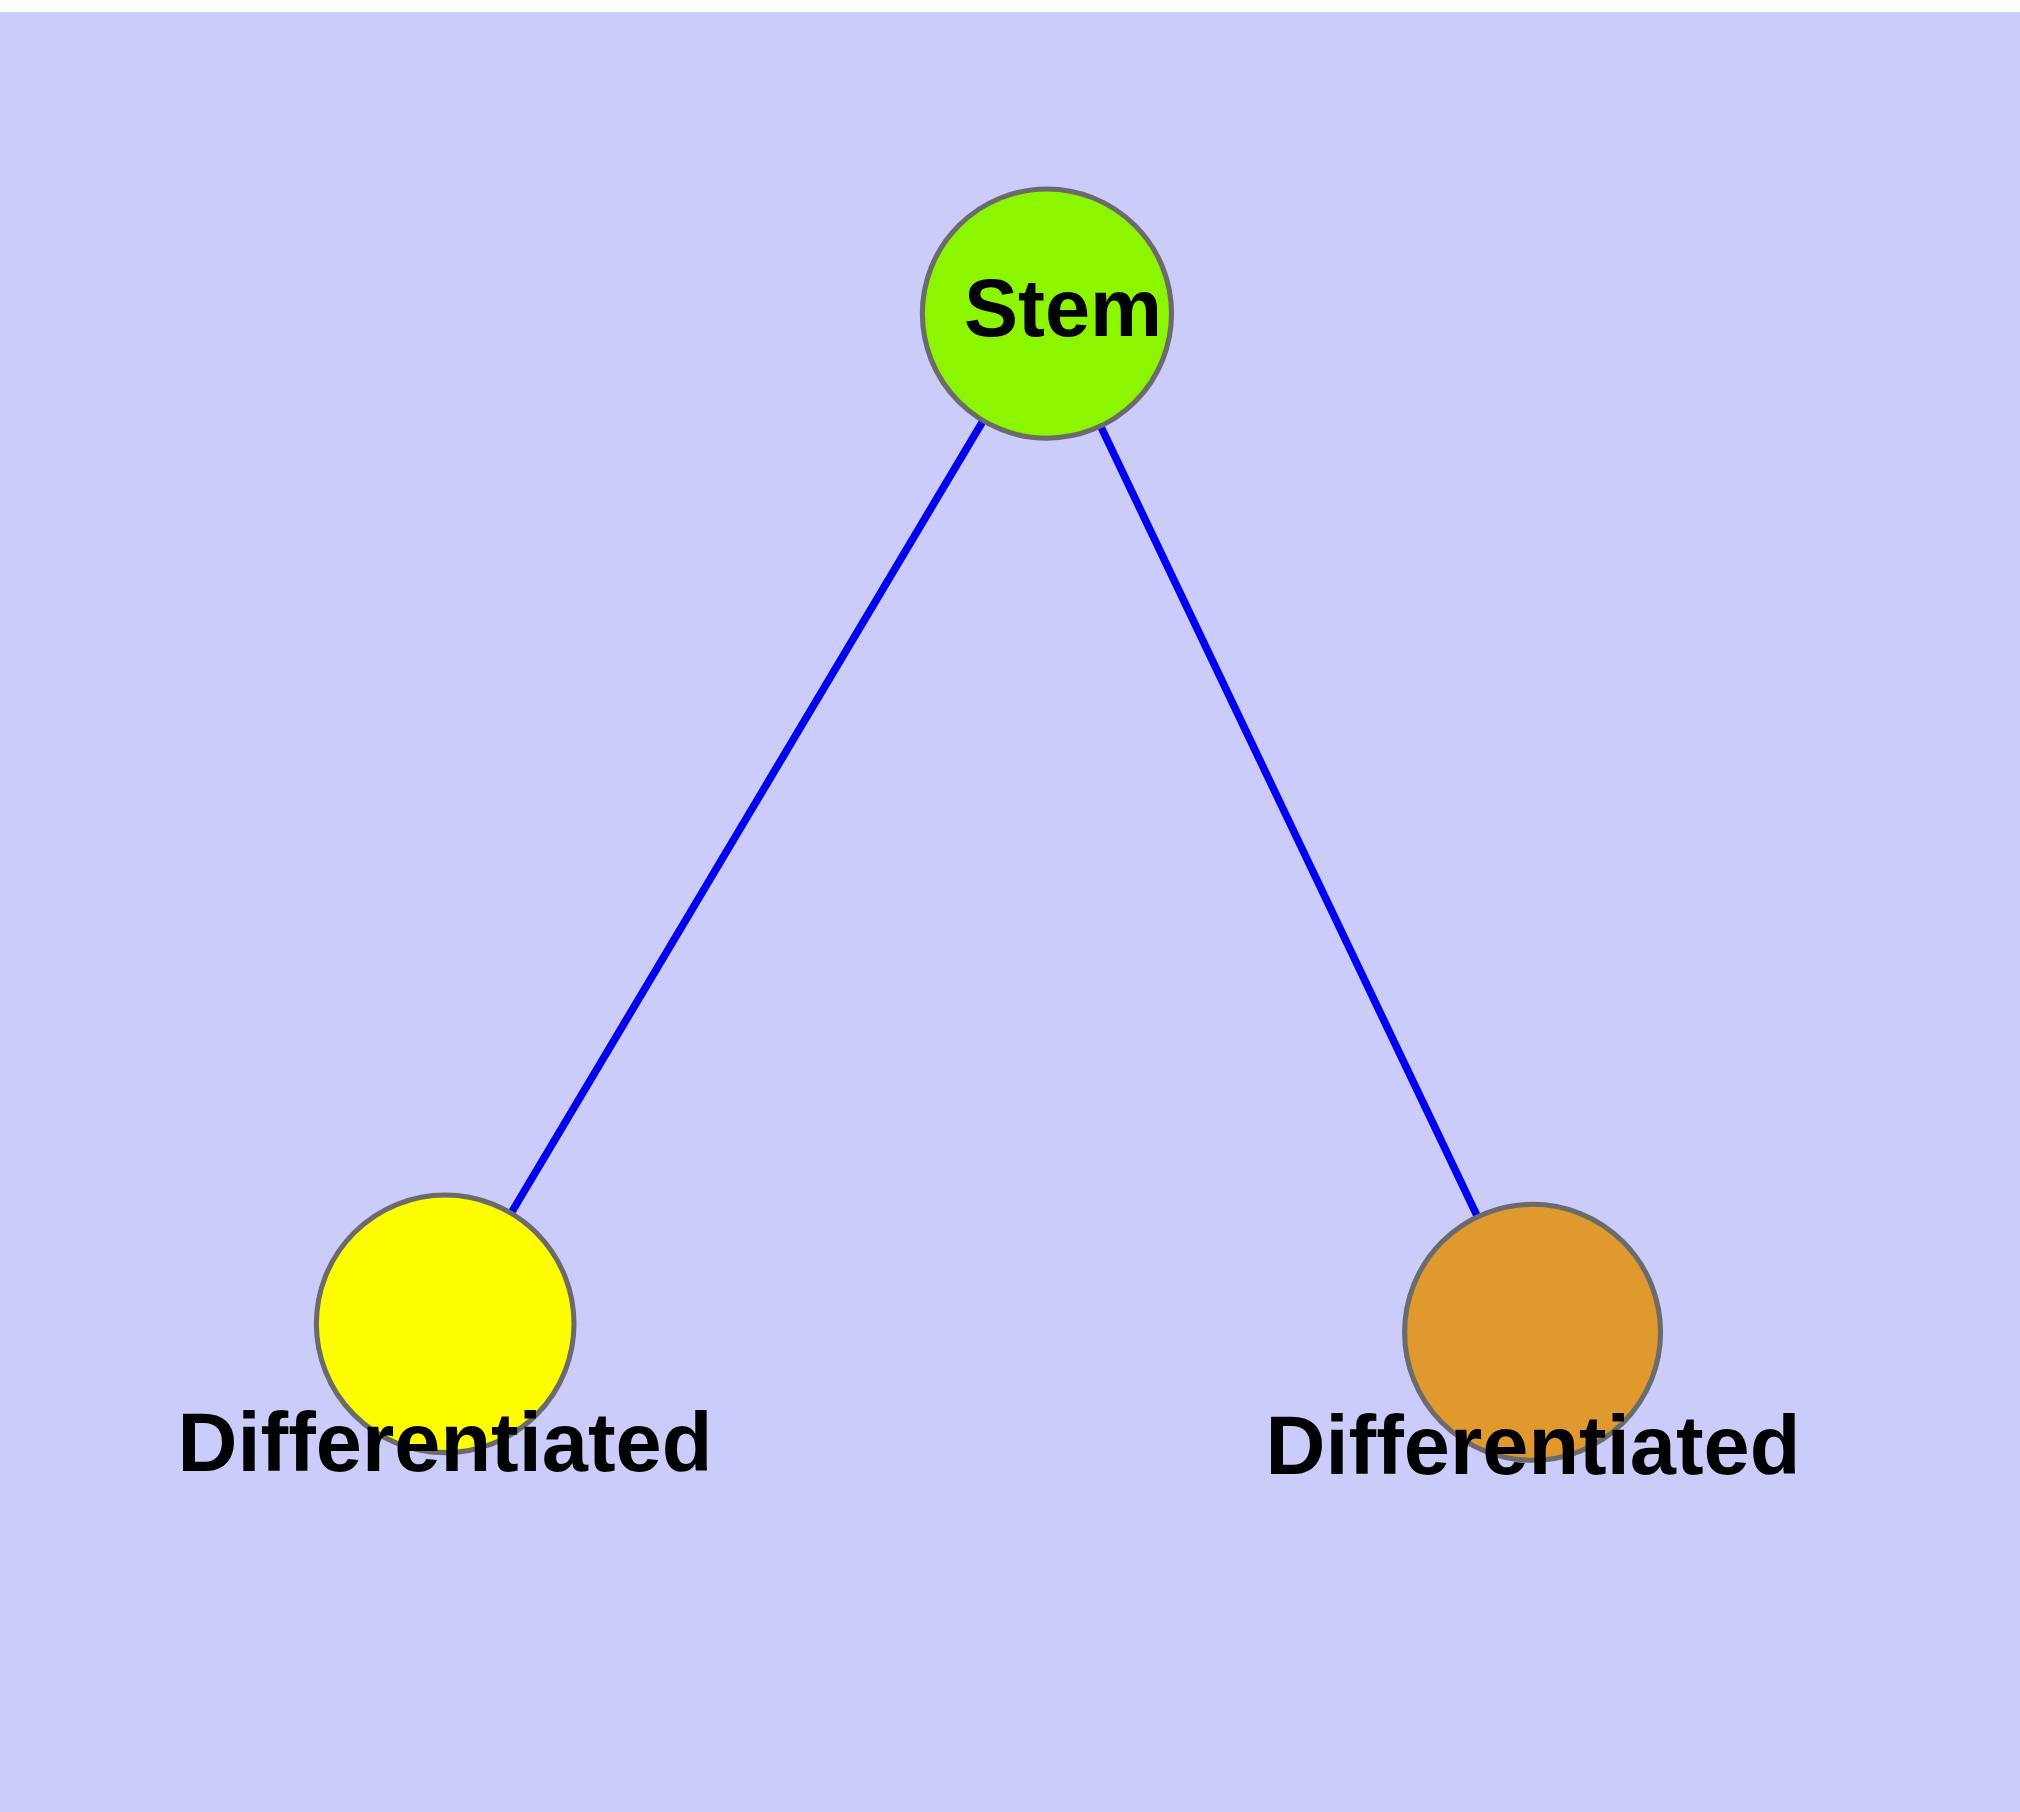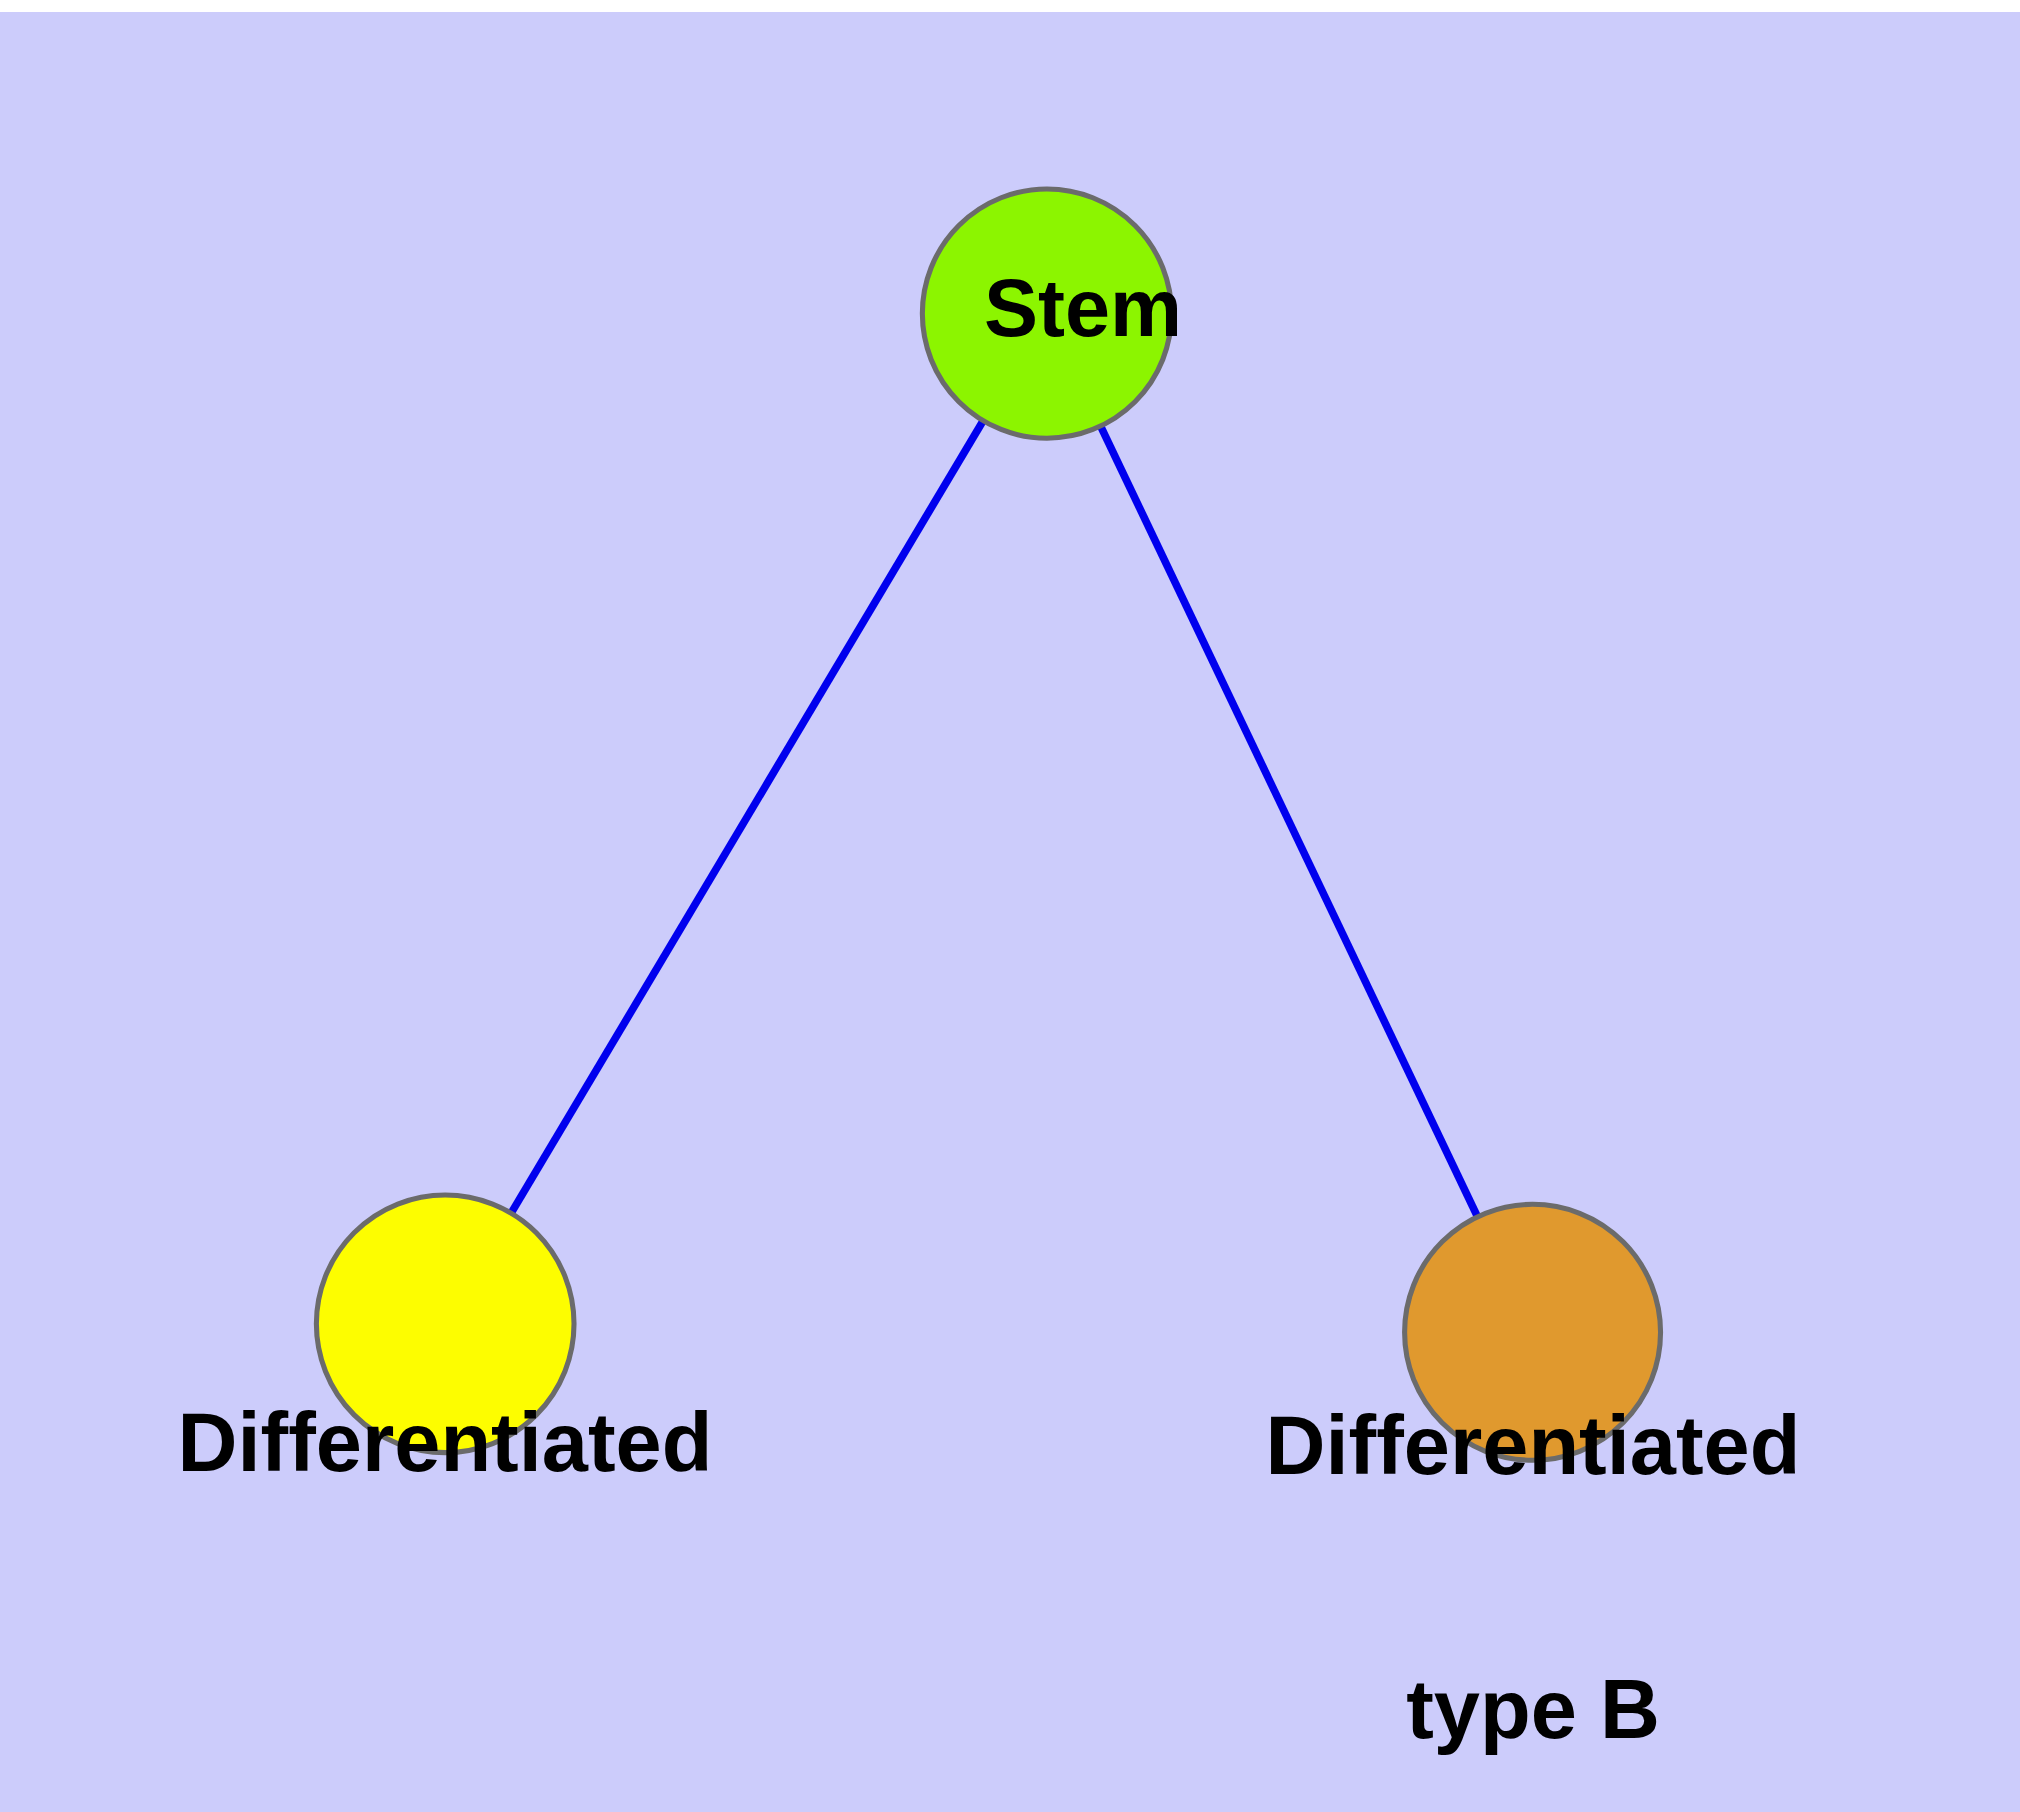--- a/index.html
+++ b/index.html
@@ -69,24 +69,23 @@
       <line x1="1173.5915283309002" y1="473.09703975995325" x2="588.9671579886455" y2="1454.6072502500488" stroke="#0000ee" stroke-width="9"></line>
       <line x1="1286.6375004441982" y1="478.32159779044724" x2="1754.6412495409952" y2="1460.0676822832045" stroke="#0000ee" stroke-width="9"></line>
     </g>
     <g>
       <circle cx="1235" cy="370" r="147" fill="#8cf500" stroke="#6b6b6b" stroke-width="6"></circle>
       <circle cx="525" cy="1562" r="152" fill="#fdfd00" stroke="#6b6b6b" stroke-width="6"></circle>
       <circle cx="1808" cy="1572" r="151" fill="#e0992e" stroke="#6b6b6b" stroke-width="6"></circle>
     </g>
   </svg>
 
-  <div class="node-label label-stem" style="left: 659px;">Stem</div>
+  <div class="node-label label-stem" style="left: 639px;">Stem</div>
 
   <div class="node-label label-a" style="left: 21px;">
     <div>Differentiated</div>
   </div>
 
   <div class="node-label label-b" style="left: 1109px;">
     <div>Differentiated</div>
-    <div>type B</div>
   </div>
 </div>
 
 
 </body></html>

